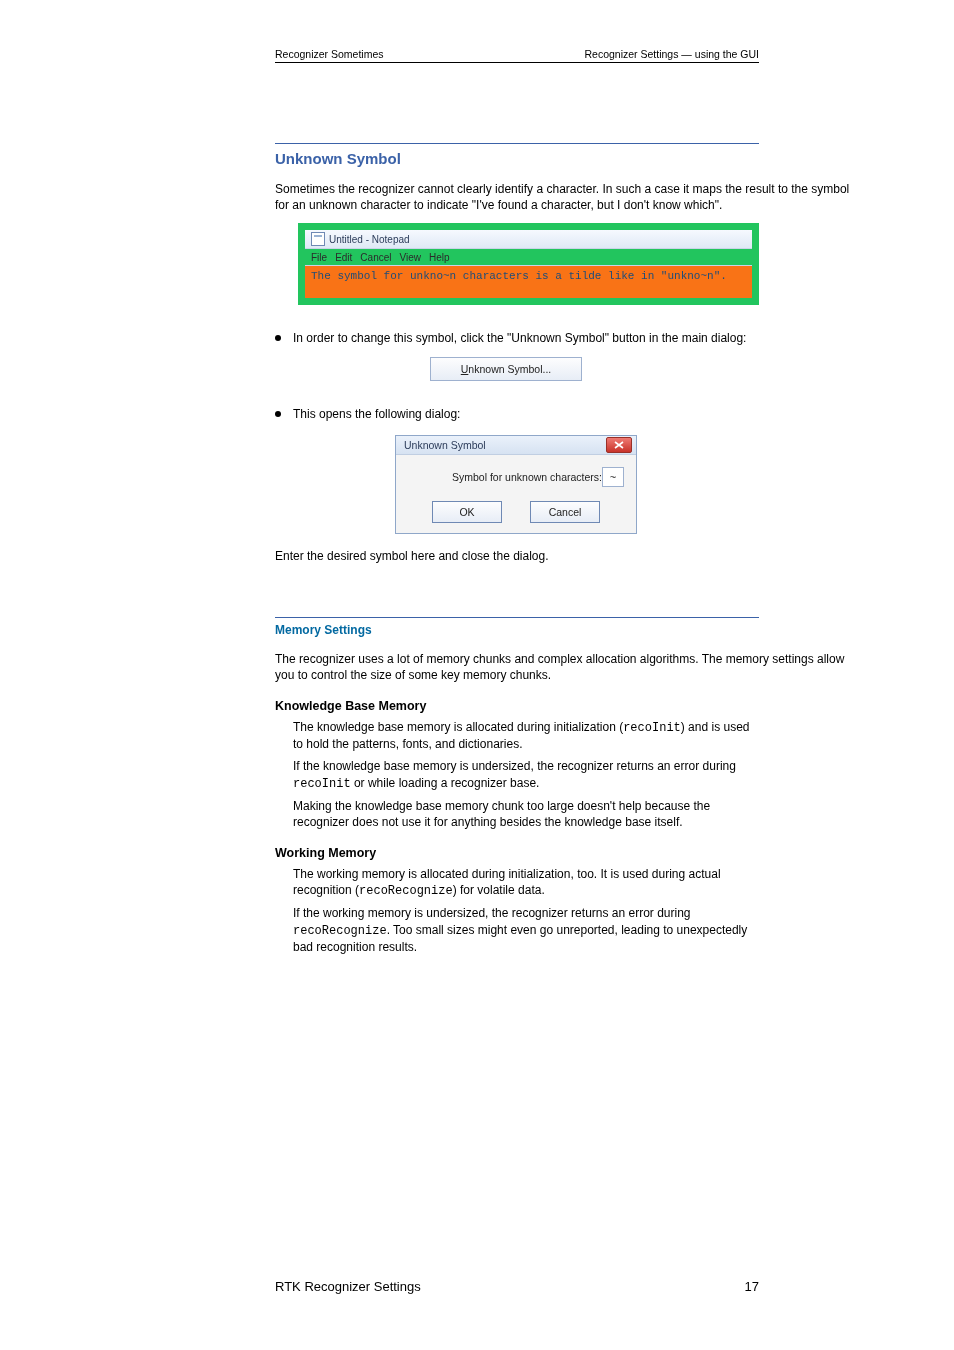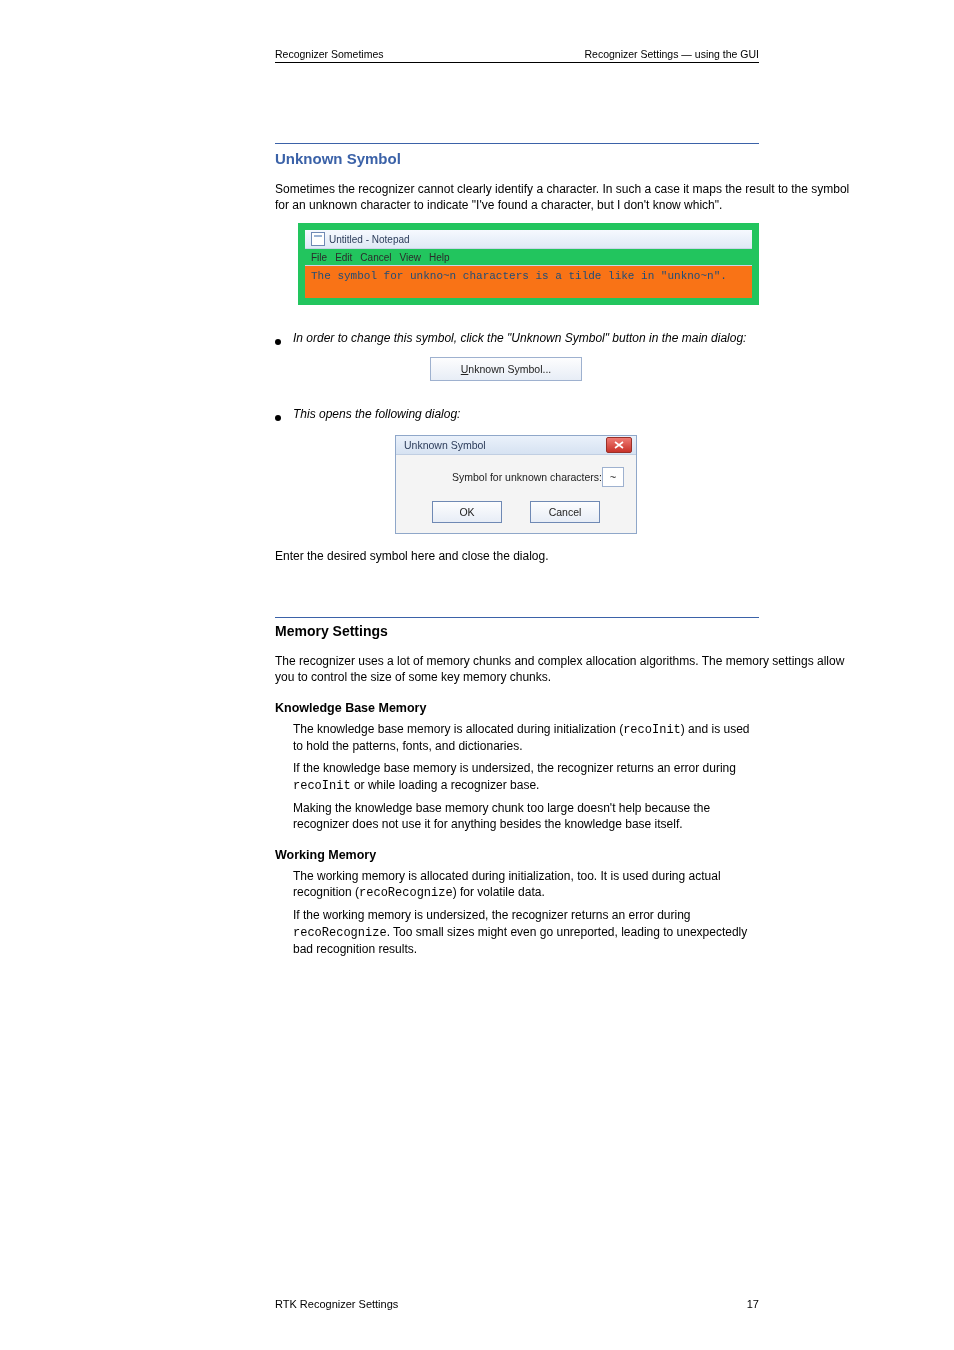--- a/index.html
+++ b/index.html
@@ -38,24 +38,23 @@
     font-size: 15px;
     margin: 6px 195px 0 275px;
   }
   .body-text {
     font-size: 12px;
     line-height: 1.35;
     margin: 14px 89px 0 275px;
   }
   .bullet-row {
     display: flex;
-    align-items: flex-end;
+    align-items: flex-start;
     margin: 26px 195px 0 275px;
     font-size: 12px;
-    font-style: italic;
   }
   .bullet-dot {
     width: 6px;
     height: 6px;
     border-radius: 50%;
     background: #000;
     margin-top: 4px;
     flex: none;
   }
   .bullet-text {
@@ -191,48 +190,48 @@
     border: 1px solid #6f89b4;
     display: flex;
     align-items: center;
     justify-content: center;
   }
   .sub-rule {
     border-top: 1px solid #3b62a8;
     margin: 52px 195px 0 275px;
   }
   .sub-title {
-    color: #000000;
+    color: #0369a1;
     font-weight: bold;
-    font-size: 14px;
+    font-size: 12px;
     margin: 5px 195px 0 275px;
   }
   .subsub-title {
     font-weight: bold;
     font-size: 12.5px;
     color: #000;
     margin: 16px 195px 0 275px;
   }
   .indent-text {
     font-size: 12px;
     line-height: 1.35;
     margin: 6px 195px 0 293px;
   }
   .mono-inline {
     font-family: "Courier New", monospace;
     font-size: 12px;
   }
   .footer {
     position: absolute;
-    bottom: 40px;
+    bottom: 56px;
     left: 275px;
     right: 195px;
     display: flex;
     justify-content: space-between;
-    font-size: 11px;
+    font-size: 13px;
   }
 </style>
 </head>
 <body>
 
 <div class="page">
 
   <div class="header-row">
     <span>Recognizer Sometimes</span>
     <span>Recognizer Settings — using the GUI</span>

